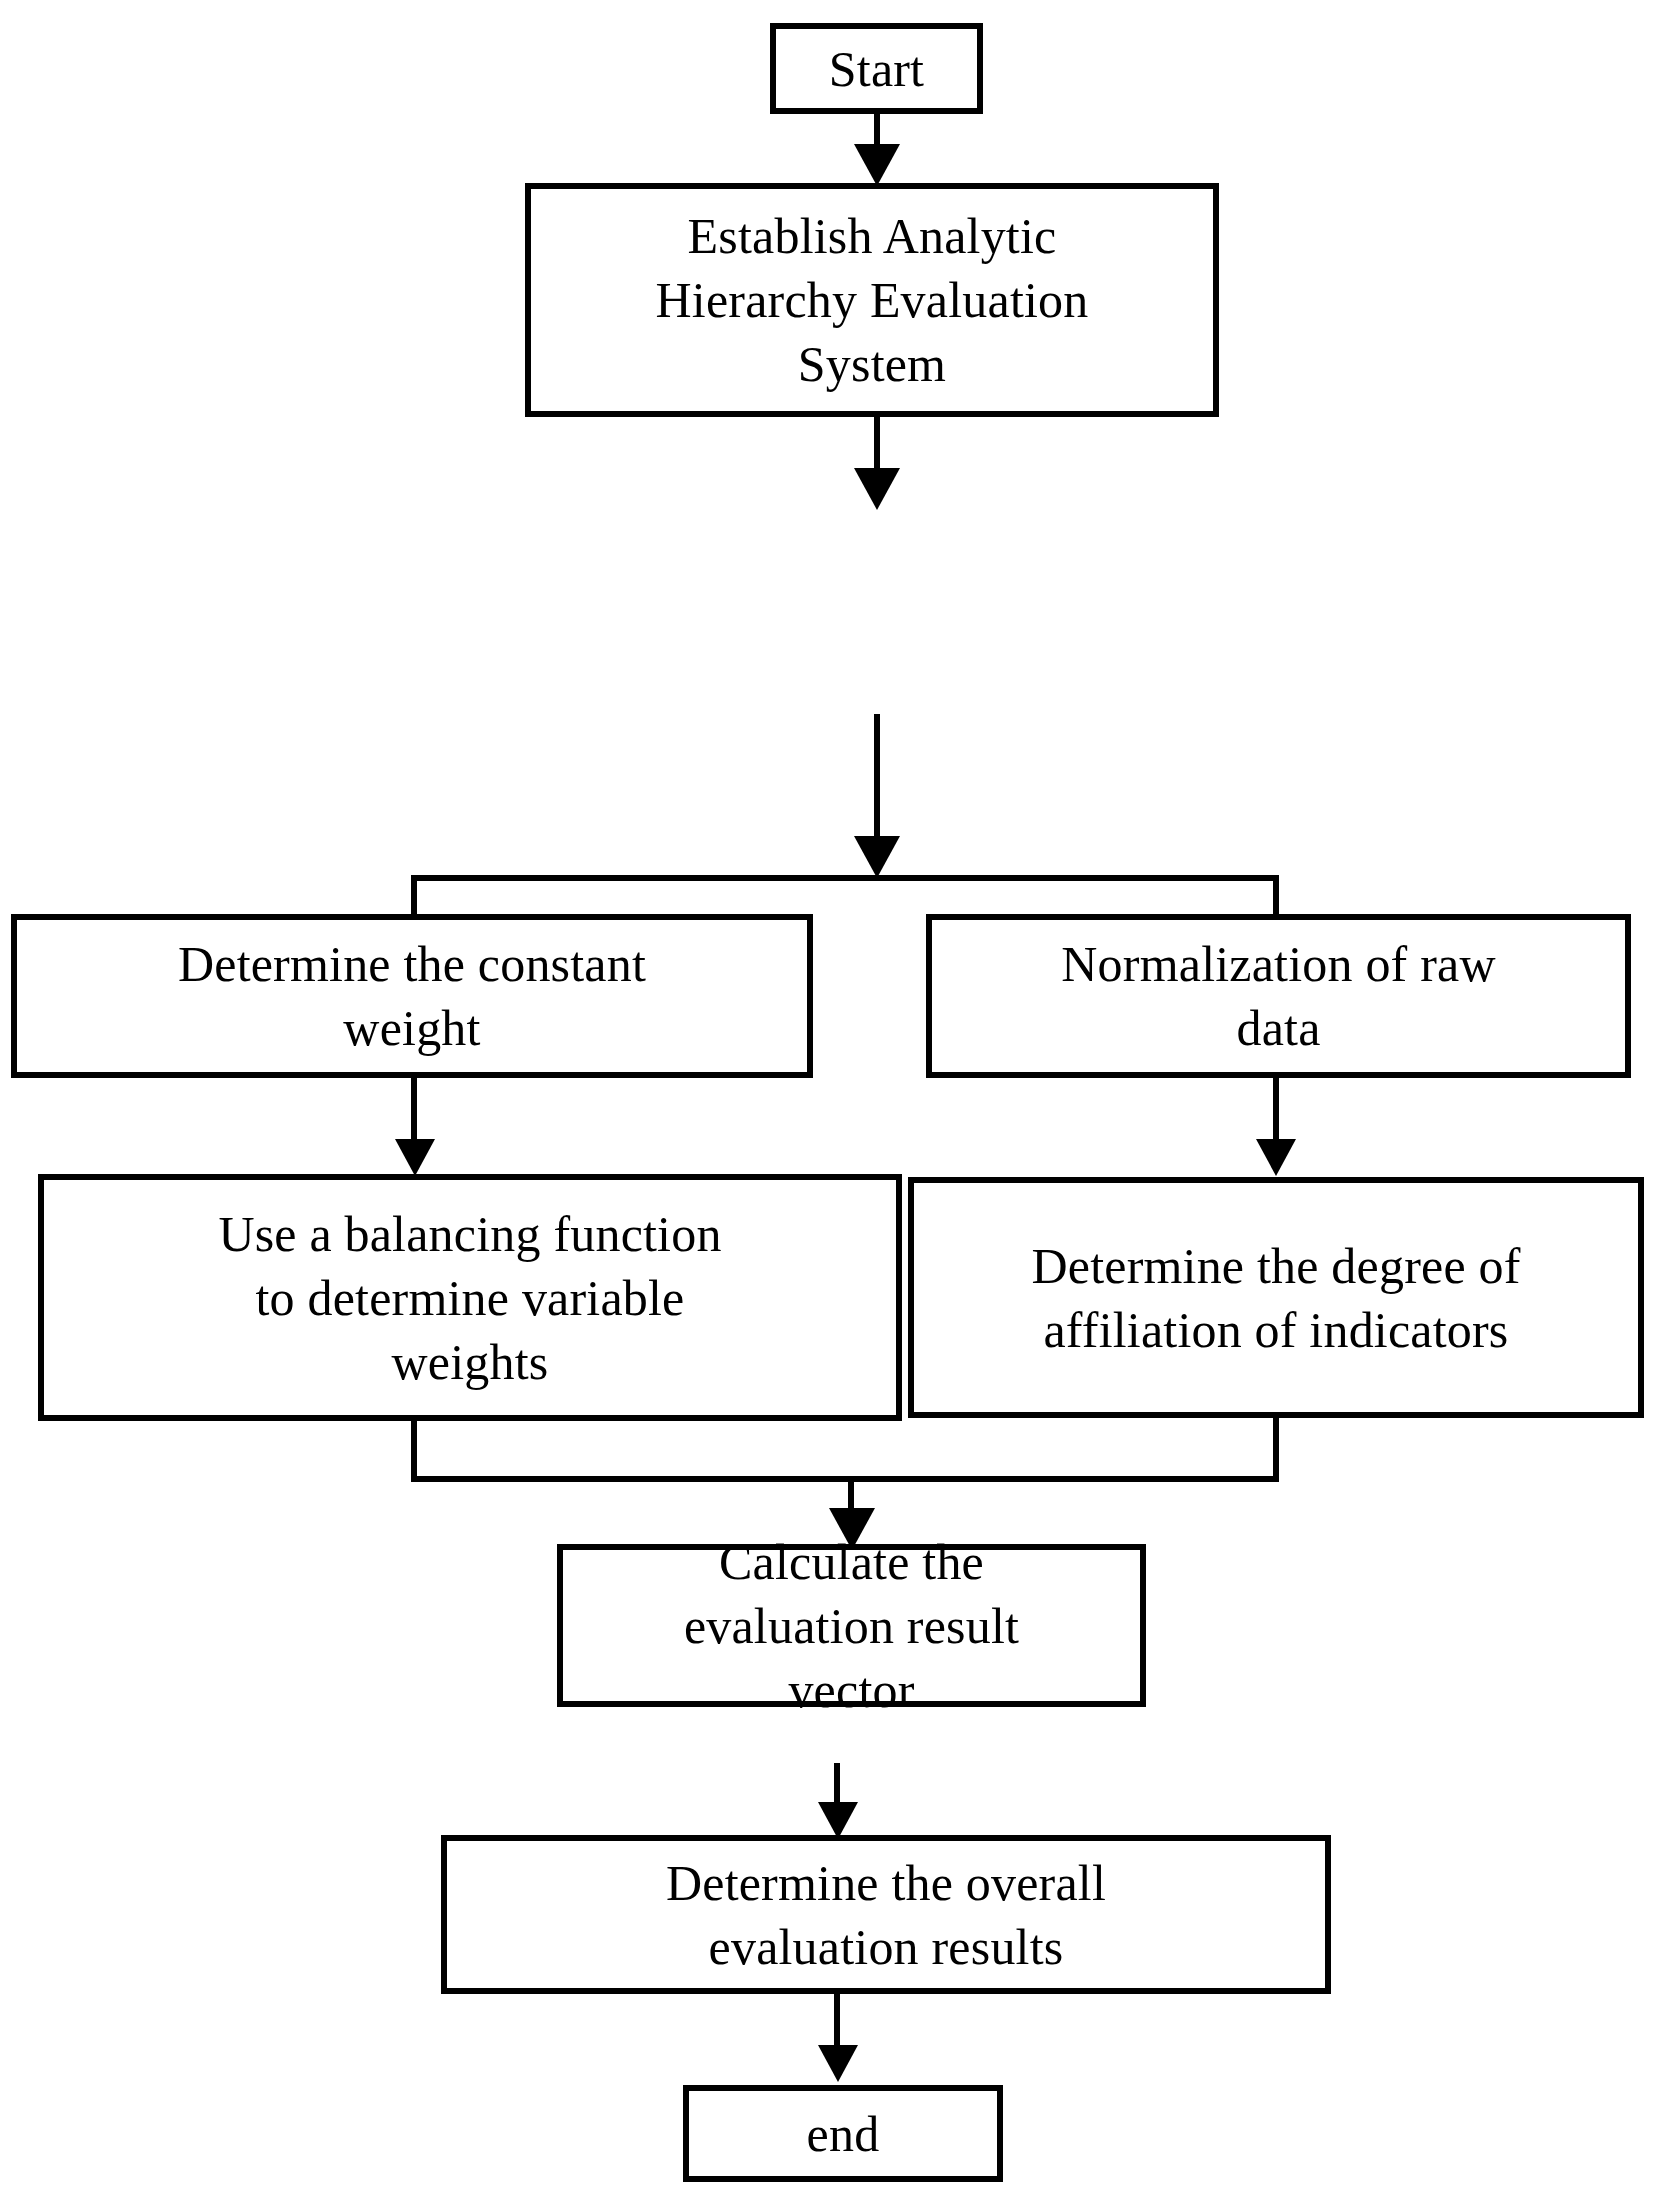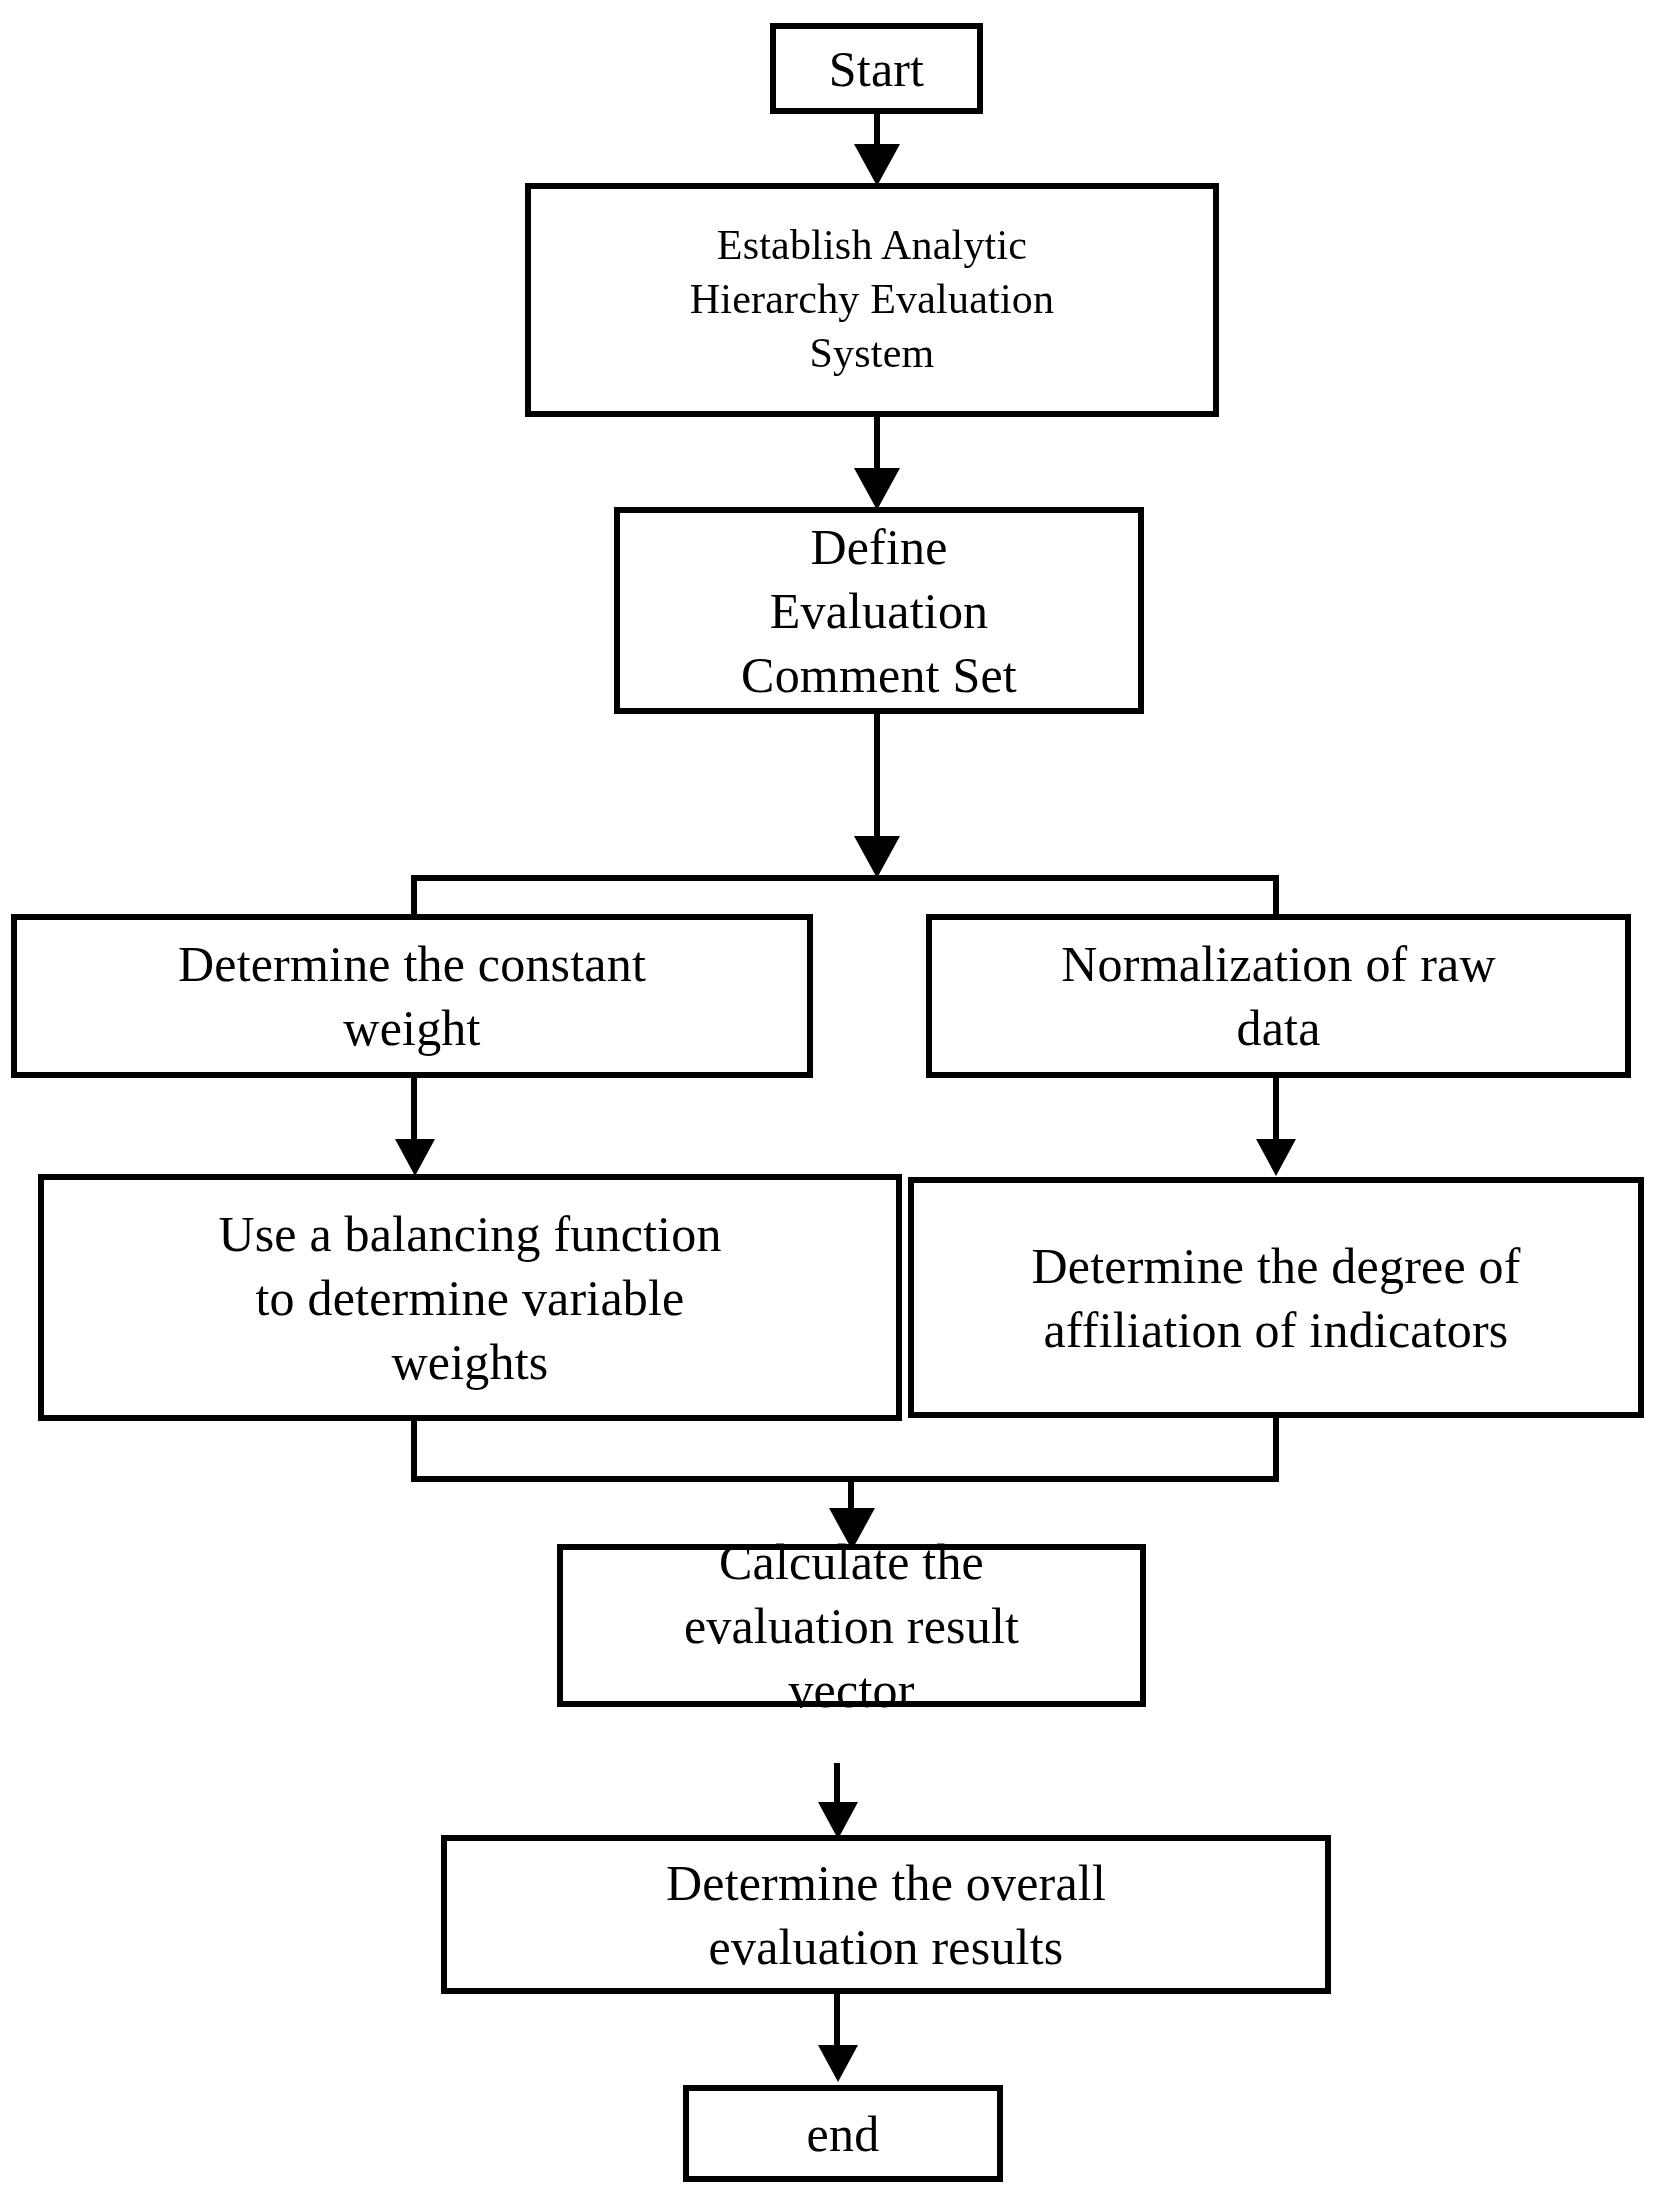--- a/index.html
+++ b/index.html
@@ -37,21 +37,21 @@
     line-height: 1.28;
     font-weight: 400;
     letter-spacing: 0.2px;
     white-space: pre-line;
   }
   
   #node-start        { left: 770px;  top: 23px;   width: 213px; height: 91px; }
   #node-start .node-label        { font-size: 50px; }
 
   #node-establish    { left: 525px;  top: 183px;  width: 694px; height: 234px; }
-  #node-establish .node-label    { font-size: 42px; }
+  #node-establish .node-label    { font-size: 50px; }
 
   #node-define       { left: 614px;  top: 507px;  width: 530px; height: 207px; }
   #node-define .node-label       { font-size: 50px; }
 
   #node-constant     { left: 11px;   top: 914px; width: 802px; height: 164px; }
   #node-constant .node-label     { font-size: 50px; }
 
   #node-normalize    { left: 926px; top: 914px; width: 705px; height: 164px; }
   #node-normalize .node-label    { font-size: 50px; }
 
@@ -138,25 +138,20 @@
   <div class="node" id="node-start">
     <span class="node-label">Start</span>
   </div>
 
   <div class="node" id="node-establish">
     <span class="node-label">Establish Analytic
 Hierarchy Evaluation
 System</span>
   </div>
 
-  <div class="node" id="node-define">
-    <span class="node-label">Define
-Evaluation
-Comment Set</span>
-  </div>
 
   <div class="node" id="node-constant">
     <span class="node-label">Determine the constant
 weight</span>
   </div>
 
   <div class="node" id="node-normalize">
     <span class="node-label">Normalization of raw
 data</span>
   </div>

